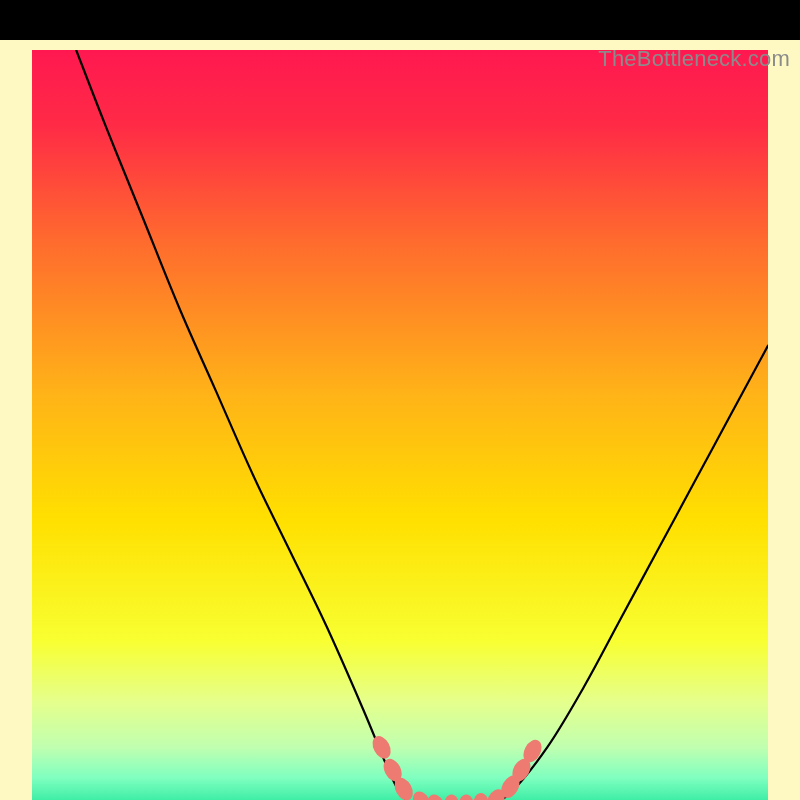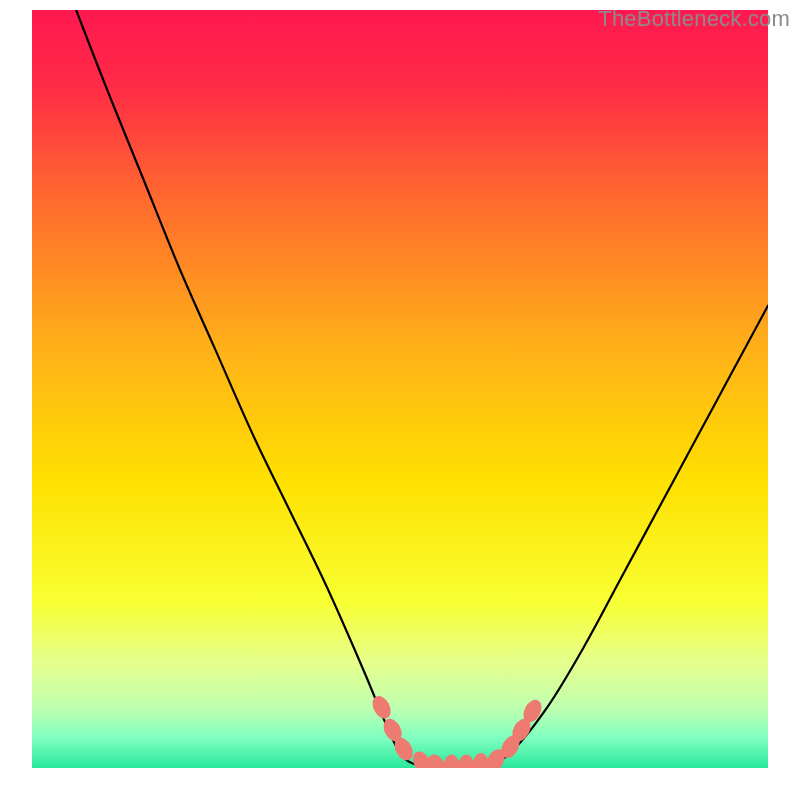--- a/index.html
+++ b/index.html
@@ -7,21 +7,22 @@
     padding: 0;
     width: 800px;
     height: 800px;
     overflow: hidden;
     background: #000;
     font-family: Arial, Helvetica, sans-serif;
   }
   .frame {
     position: absolute;
     inset: 0;
-    background: #ffffff;
+    background: #fef9c3;
+    margin-top: 40px;
   }
   .plot {
     position: absolute;
     background: #fff;
   }
   .watermark {
     position: absolute;
     color: #8b8b8b;
     font-size: 22px;
     font-weight: 400;

